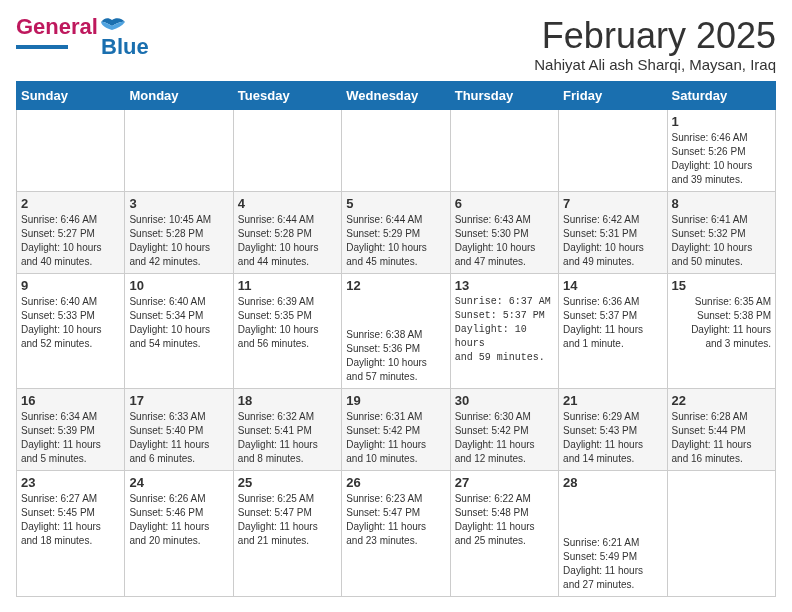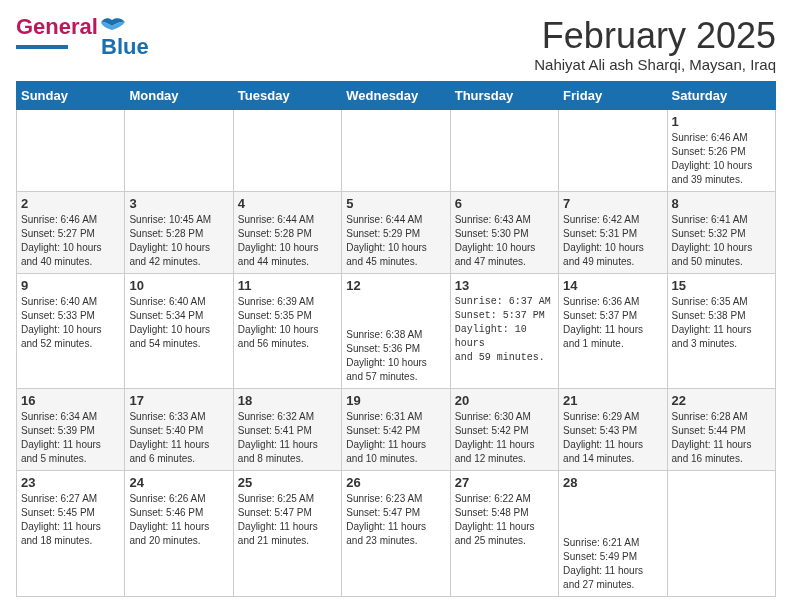--- a/index.html
+++ b/index.html
@@ -230,21 +230,21 @@
         </td>
         <td>
           <span class="day-num">14</span>
           <div class="day-info" style="white-space: pre-line;">Sunrise: 6:36 AM
 Sunset: 5:37 PM
 Daylight: 11 hours
 and 1 minute.</div>
         </td>
         <td>
           <span class="day-num">15</span>
-          <div class="day-info" style="white-space: pre-line;">Sunrise: 6:35 AM
+          <div class="day-info" style="white-space: pre-line; text-align: right;">Sunrise: 6:35 AM
 Sunset: 5:38 PM
 Daylight: 11 hours
 and 3 minutes.</div>
         </td>
       </tr>
       <tr>
         <td>
           <span class="day-num">16</span>
           <div class="day-info" style="white-space: pre-line;">Sunrise: 6:34 AM
 Sunset: 5:39 PM
@@ -266,21 +266,21 @@
 and 8 minutes.</div>
         </td>
         <td>
           <span class="day-num">19</span>
           <div class="day-info" style="white-space: pre-line;">Sunrise: 6:31 AM
 Sunset: 5:42 PM
 Daylight: 11 hours
 and 10 minutes.</div>
         </td>
         <td>
-          <span class="day-num">20</span>
+          <span class="day-num">30</span>
           <div class="day-info" style="white-space: pre-line;">Sunrise: 6:30 AM
 Sunset: 5:42 PM
 Daylight: 11 hours
 and 12 minutes.</div>
         </td>
         <td>
           <span class="day-num">21</span>
           <div class="day-info" style="white-space: pre-line;">Sunrise: 6:29 AM
 Sunset: 5:43 PM
 Daylight: 11 hours

